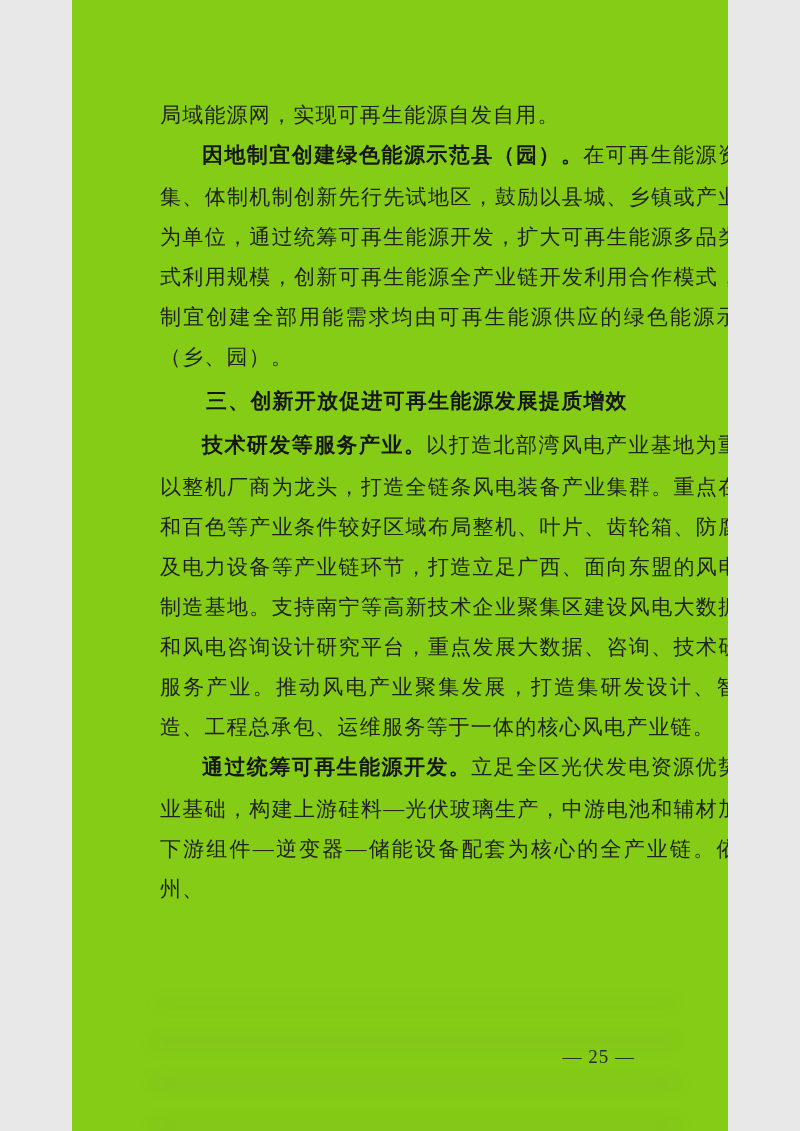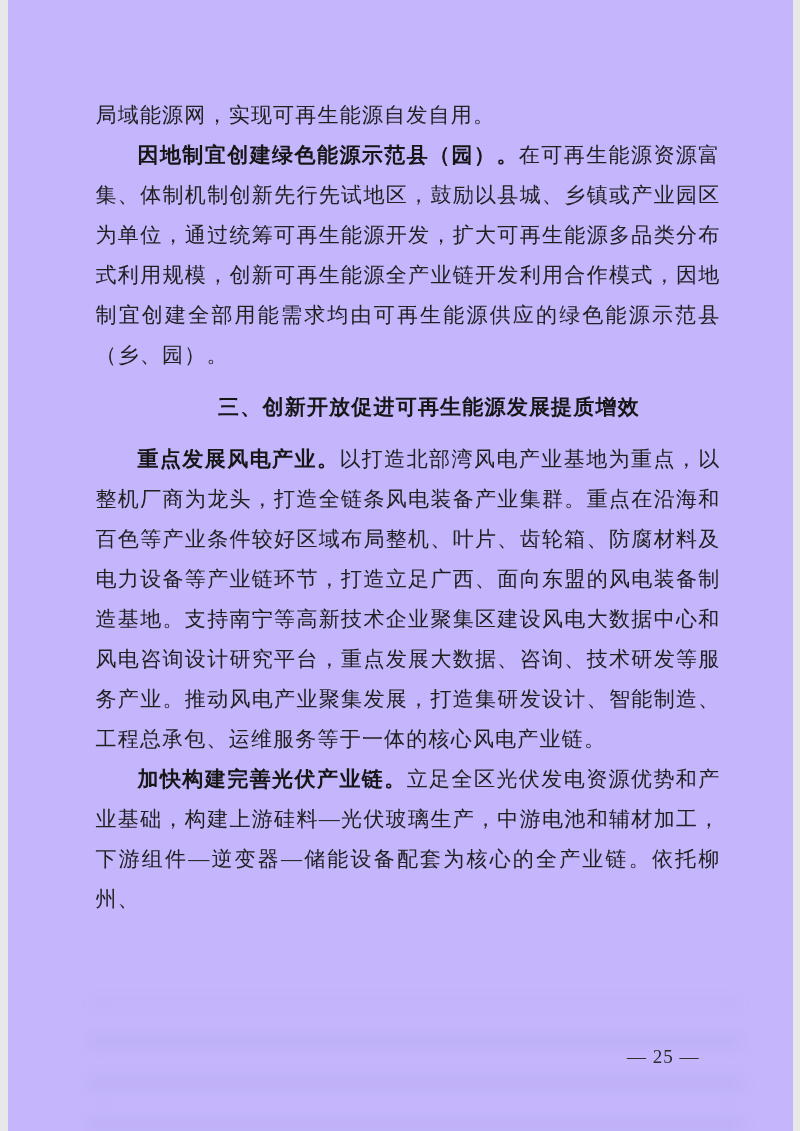--- a/index.html
+++ b/index.html
@@ -2,24 +2,24 @@
 <html><head>
 <meta charset="utf-8">
 <style>
   html, body {
     margin: 0;
     padding: 0;
     background: #e8e8e8;
   }
   .page {
     position: relative;
-    width: 785px;
+    width: 656px;
     height: 1131px;
     margin: 0 auto;
-    background: #c4b5fd;
+    background: #84cc16;
     overflow: hidden;
     font-family: "Liberation Serif", "DejaVu Serif", serif;
     color: #212121;
   }
   
   .bleed-artifact {
     position: absolute;
     left: 80px;
     right: 50px;
     bottom: 0;
@@ -45,33 +45,33 @@
     letter-spacing: 1.2px;
     text-align: justify;
     text-justify: inter-ideograph;
     font-weight: normal;
   }
   .para.indent {
     text-indent: 2em;
   }
   .lead {
     font-weight: bold;
-    font-family: Liberation Sans, sans-serif;
+    font-family: Liberation Mono, monospace;
     color: #161616;
   }
   .heading {
-    margin: 12px;
+    margin: 4px;
     font-size: 21px;
     line-height: 40px;
     letter-spacing: 1.2px;
     text-indent: 2em;
     font-weight: bold;
     font-family: "Liberation Sans", "DejaVu Sans", sans-serif;
     color: #161616;
-    text-align: center;
+    text-align: left;
   }
   .page-number {
     position: absolute;
     right: 93px;
     bottom: 63px;
     font-size: 19px;
     letter-spacing: 1px;
     color: #2a2a2a;
     font-family: "Liberation Serif", "DejaVu Serif", serif;
   }
@@ -84,23 +84,23 @@
   <div class="content">
 
     <p class="para"><span>局域能源网，实现可再生能源自发自用。</span></p>
 
     <p class="para indent"><span class="lead">因地制宜创建绿色能源示范县（园）。</span><span>在可再生能源资源富集、体制机制创新先行先试地区，鼓励以县城、乡镇或产业园区为单位，通过统筹可再生能源开发，扩大可再生能源多品类分布式利用规模，创新可再生能源全产业链开发利用合作模式，因地制宜创建全部用能需求均由可再生能源供应的绿色能源示范县（乡、园）。</span></p>
 
     <h2 class="heading">三、创新开放促进可再生能源发展提质增效</h2>
 
 
 
-    <p class="para indent"><span class="lead">重点发展风电产业。</span><span>以打造北部湾风电产业基地为重点，以整机厂商为龙头，打造全链条风电装备产业集群。重点在沿海和百色等产业条件较好区域布局整机、叶片、齿轮箱、防腐材料及电力设备等产业链环节，打造立足广西、面向东盟的风电装备制造基地。支持南宁等高新技术企业聚集区建设风电大数据中心和风电咨询设计研究平台，重点发展大数据、咨询、技术研发等服务产业。推动风电产业聚集发展，打造集研发设计、智能制造、工程总承包、运维服务等于一体的核心风电产业链。</span></p>
+    <p class="para indent"><span class="lead">技术研发等服务产业。</span><span>以打造北部湾风电产业基地为重点，以整机厂商为龙头，打造全链条风电装备产业集群。重点在沿海和百色等产业条件较好区域布局整机、叶片、齿轮箱、防腐材料及电力设备等产业链环节，打造立足广西、面向东盟的风电装备制造基地。支持南宁等高新技术企业聚集区建设风电大数据中心和风电咨询设计研究平台，重点发展大数据、咨询、技术研发等服务产业。推动风电产业聚集发展，打造集研发设计、智能制造、工程总承包、运维服务等于一体的核心风电产业链。</span></p>
 
-    <p class="para indent"><span class="lead">加快构建完善光伏产业链。</span><span>立足全区光伏发电资源优势和产业基础，构建上游硅料—光伏玻璃生产，中游电池和辅材加工，下游组件—逆变器—储能设备配套为核心的全产业链。依托柳州、</span></p>
+    <p class="para indent"><span class="lead">通过统筹可再生能源开发。</span><span>立足全区光伏发电资源优势和产业基础，构建上游硅料—光伏玻璃生产，中游电池和辅材加工，下游组件—逆变器—储能设备配套为核心的全产业链。依托柳州、</span></p>
 
   </div>
 
   <div class="page-number">— 25 —</div>
 
   <div class="bleed-artifact"></div>
 
 </div>
 
 </body></html>

